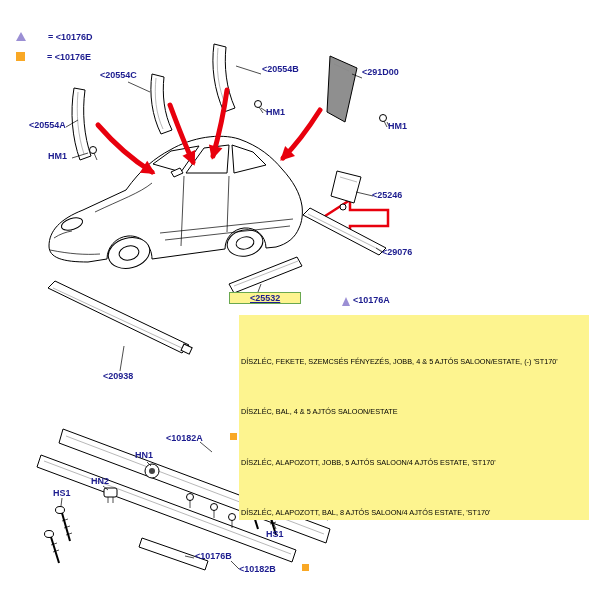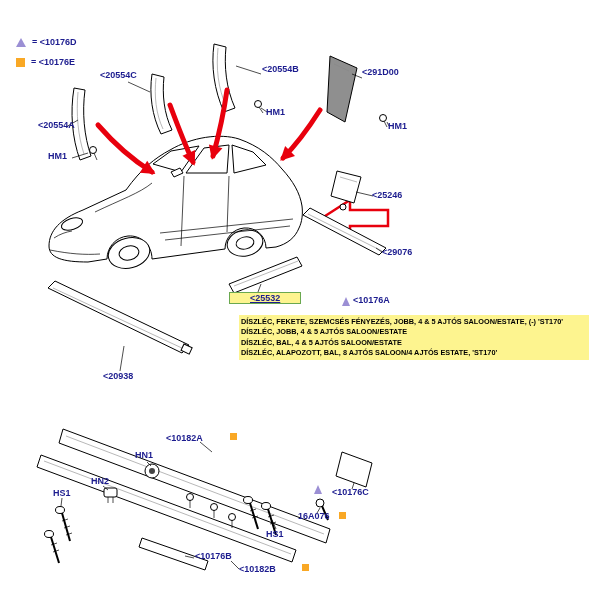--- a/index.html
+++ b/index.html
@@ -22,30 +22,30 @@
   .trim{fill:var(--triangle);}
 
   
   .plabel{position:absolute;font-size:9px;font-weight:bold;color:var(--part-link);
           white-space:nowrap;line-height:10px;}
   .selected{background:var(--selected-bg);border:1px solid var(--selected-border);
             padding:0 20px;text-decoration:underline;}
 
   
   .legend{position:absolute;left:16px;top:32px;}
-  .legend-row{display:flex;align-items:center;gap:6px;height:20px;}
+  .legend-row{display:flex;align-items:flex-start;gap:22px;height:20px;}
   .tri{width:0;height:0;border-left:5px solid transparent;border-right:5px solid transparent;
        border-bottom:9px solid var(--triangle);}
   .sq{width:9px;height:9px;background:var(--square);}
   .legend-label{font-size:9px;font-weight:bold;color:var(--part-link);}
 
   
   .desc{position:absolute;left:239px;top:315px;width:346px;background:var(--highlight-bg);
         padding:2px 2px;}
-  .desc-line{font-size:7.3px;font-weight:bold;color:#000;line-height:10.3px;white-space:nowrap;}
+  .desc-line{font-size:7.3px;font-weight:normal;color:#000;line-height:10.3px;white-space:nowrap;margin-top:40px;}
 </style>
 </head>
 <body>
 
 <div id="root">
 
   <svg id="art" viewBox="0 0 600 600" xmlns="http://www.w3.org/2000/svg">
     <defs>
       <marker id="ah" markerUnits="userSpaceOnUse" markerWidth="16" markerHeight="16" refX="11" refY="8" orient="auto">
         <path d="M1,1 L15,8 L1,15 Z" class="ahp"></path>
@@ -211,21 +211,21 @@
     <div class="legend-row">
       <span class="tri"></span>
       <span class="legend-label">= &lt;10176D</span>
     </div>
     <div class="legend-row">
       <span class="sq"></span>
       <span class="legend-label">= &lt;10176E</span>
     </div>
   </div>
 
-  <span class="plabel" style="left:38px;top:120px">&lt;20554A</span>
+  <span class="plabel" style="left:29px;top:120px">&lt;20554A</span>
   <span class="plabel" style="left:48px;top:151px">HM1</span>
   <span class="plabel" style="left:100px;top:70px">&lt;20554C</span>
   <span class="plabel" style="left:262px;top:64px">&lt;20554B</span>
   <span class="plabel" style="left:266px;top:107px">HM1</span>
   <span class="plabel" style="left:362px;top:67px">&lt;291D00</span>
   <span class="plabel" style="left:388px;top:121px">HM1</span>
   <span class="plabel" style="left:372px;top:190px">&lt;25246</span>
   <span class="plabel" style="left:382px;top:247px">&lt;29076</span>
   <span class="plabel selected" style="left:229px;top:292px">&lt;25532</span>
   <span class="plabel" style="left:353px;top:295px">&lt;10176A</span>
@@ -235,18 +235,18 @@
   <span class="plabel" style="left:91px;top:476px">HN2</span>
   <span class="plabel" style="left:53px;top:488px">HS1</span>
   <span class="plabel" style="left:266px;top:529px">HS1</span>
   <span class="plabel" style="left:298px;top:511px">16A076</span>
   <span class="plabel" style="left:332px;top:487px">&lt;10176C</span>
   <span class="plabel" style="left:195px;top:551px">&lt;10176B</span>
   <span class="plabel" style="left:239px;top:564px">&lt;10182B</span>
 
   <div class="desc">
     <div class="desc-line">DÍSZLÉC, FEKETE, SZEMCSÉS FÉNYEZÉS, JOBB, 4 &amp; 5 AJTÓS SALOON/ESTATE, (-) 'ST170'</div>
-    <div class="desc-line">DÍSZLÉC, JOBB, 4 &amp; 5 AJTÓS SALOON/ESTATE</div>
     <div class="desc-line">DÍSZLÉC, BAL, 4 &amp; 5 AJTÓS SALOON/ESTATE</div>
+    <div class="desc-line">DÍSZLÉC, ALAPOZOTT, JOBB, 5 AJTÓS SALOON/4 AJTÓS ESTATE, 'ST170'</div>
     <div class="desc-line">DÍSZLÉC, ALAPOZOTT, BAL, 8 AJTÓS SALOON/4 AJTÓS ESTATE, 'ST170'</div>
   </div>
 
 </div>
 
 </body></html>

